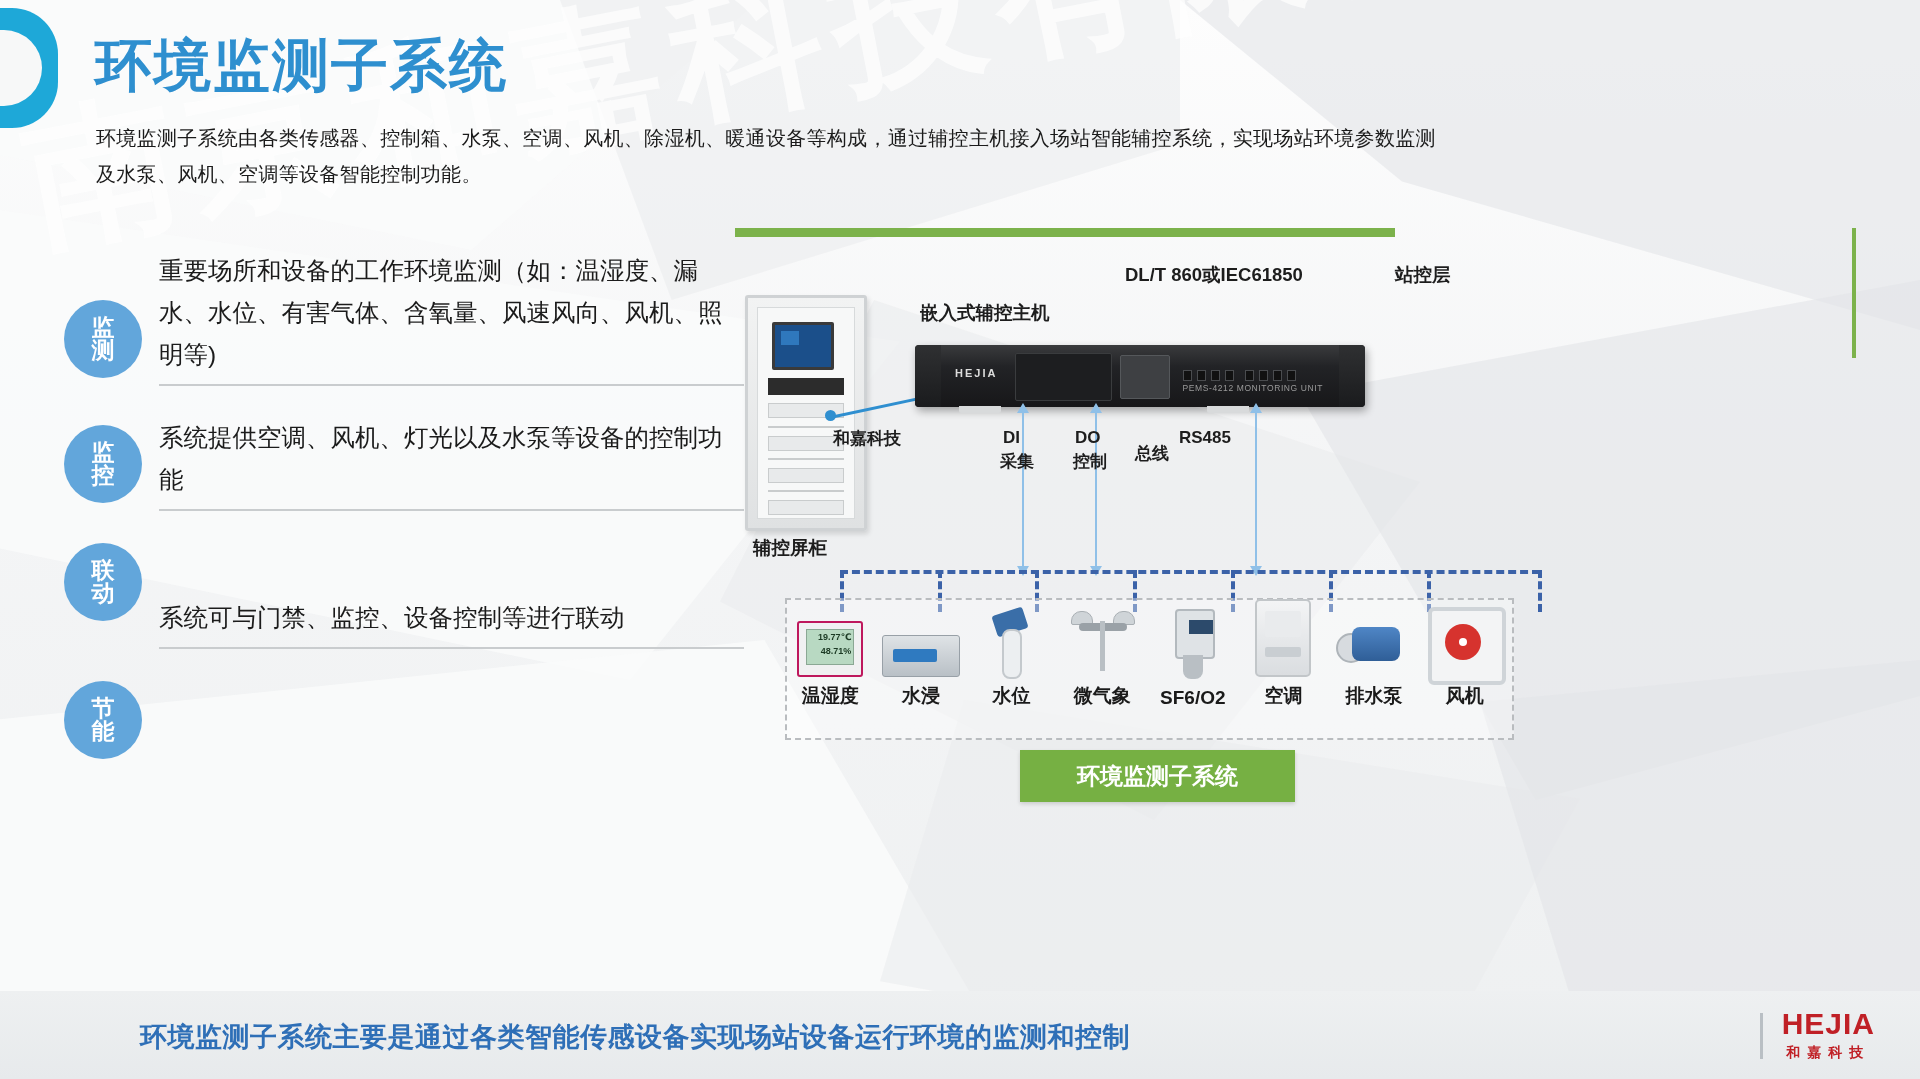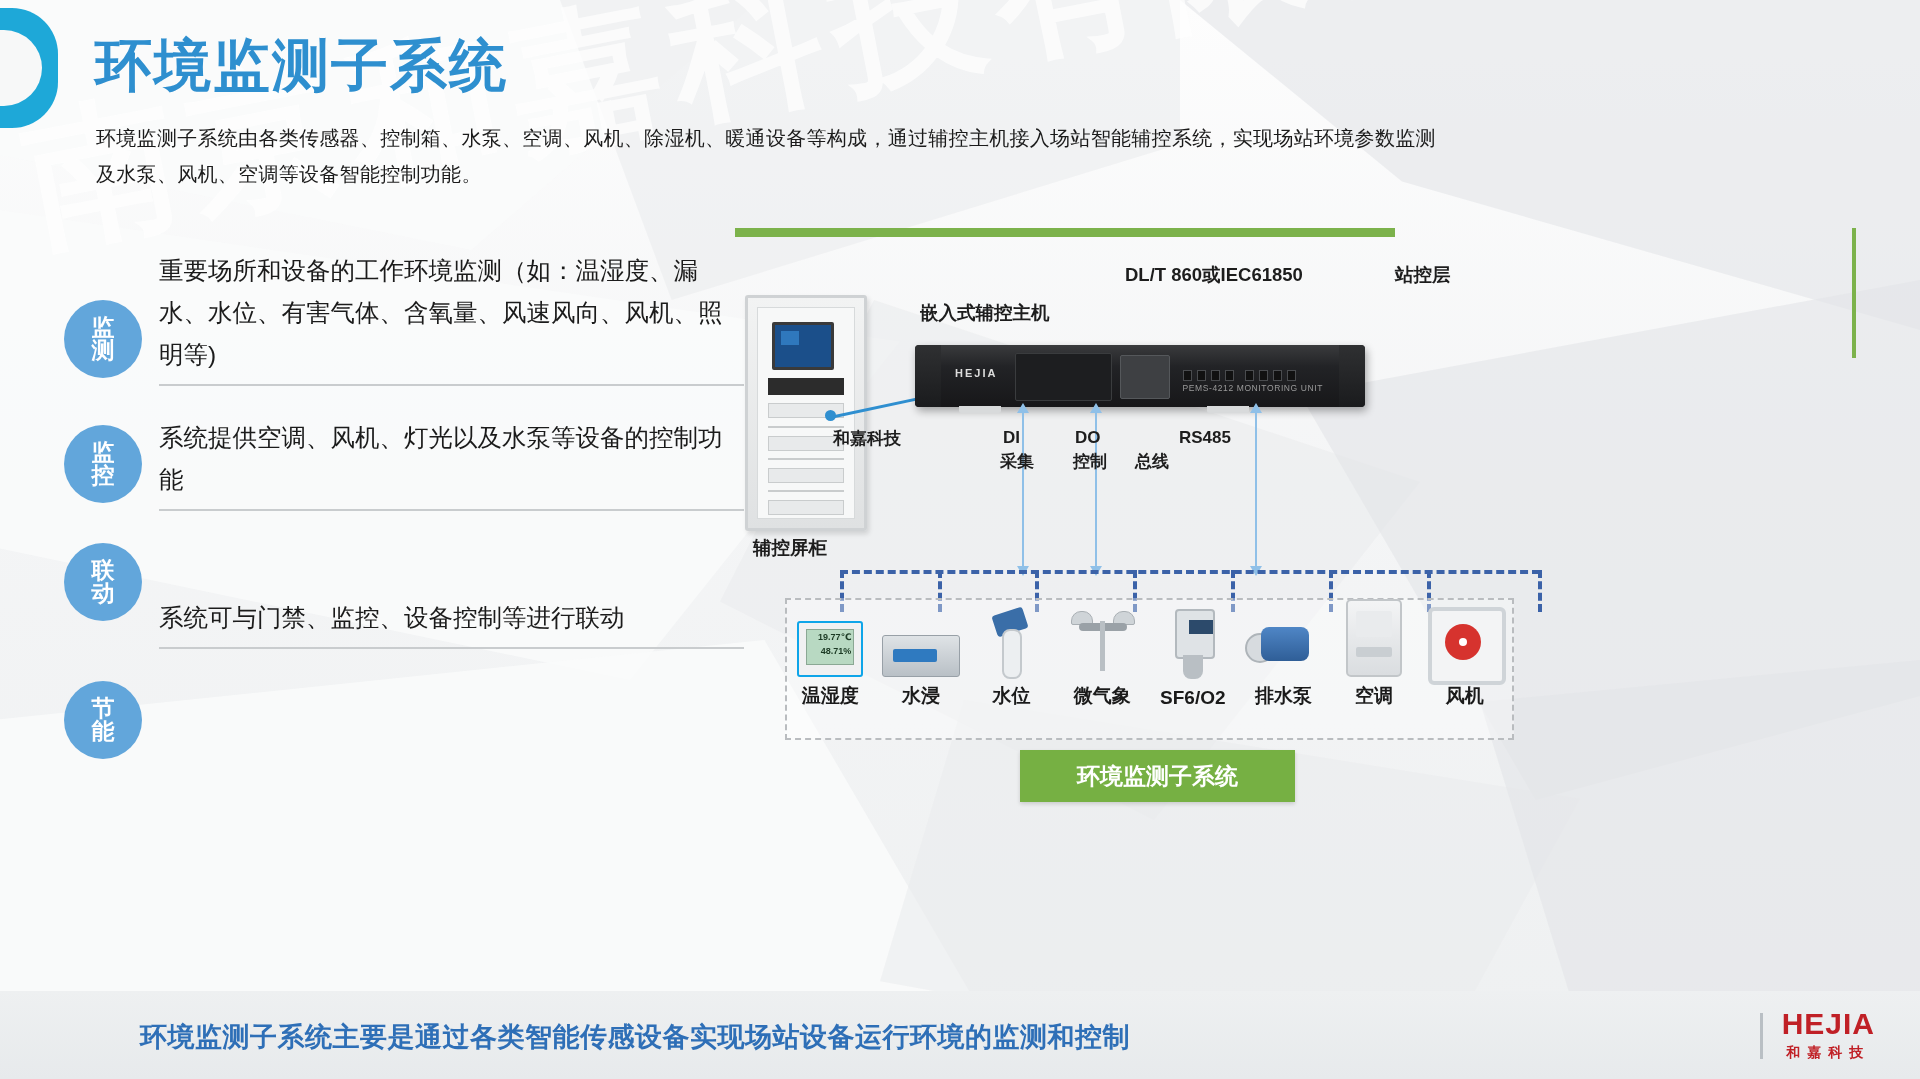--- a/index.html
+++ b/index.html
@@ -115,21 +115,21 @@
   .bus-drop{position:absolute;top:350px;width:0;height:42px;border-left:4px dashed #3b62a8;}
 
   
   .panel{position:absolute;left:50px;top:378px;width:725px;height:138px;border:2px dashed #b9bcbf;background:rgba(255,255,255,.35);}
   .devrow{position:absolute;left:50px;top:385px;width:725px;display:flex;align-items:flex-end;}
   .dev{flex:1;display:flex;flex-direction:column;align-items:center;}
   .dev .art{height:72px;display:flex;align-items:flex-end;justify-content:center;}
   .dev .cap{margin-top:6px;font-size:19px;font-weight:700;color:#1a1a1a;white-space:nowrap;}
 
   
-  .d-ths{width:62px;height:52px;background:#f0f1f2;border:2px solid #0ea5e9;border-radius:3px;position:relative;}
+  .d-ths{width:62px;height:52px;background:#f0f1f2;border:2px solid #be185d;border-radius:3px;position:relative;}
   .d-ths-lcd{position:absolute;left:7px;top:6px;right:7px;bottom:10px;background:#b8d9c2;border:1px solid #8aa894;
              font-size:9px;color:#1c3a24;font-weight:700;text-align:right;padding:1px 2px;box-sizing:border-box;line-height:1.5;}
   .d-imm{width:76px;height:40px;background:linear-gradient(180deg,#dfe3e6,#b9c0c6);border:1px solid #98a0a7;border-radius:3px;position:relative;}
   .d-imm:after{content:"";position:absolute;left:10px;top:13px;width:44px;height:13px;background:#2f7ac0;border-radius:2px;}
   .d-lvl{width:52px;height:66px;position:relative;}
   .d-lvl .tube{position:absolute;left:16px;top:18px;width:16px;height:46px;background:#eceff1;border:2px solid #c4c9cd;border-radius:8px;}
   .d-lvl .head{position:absolute;left:8px;top:0;width:32px;height:22px;background:#3a6ea8;border-radius:3px;transform:rotate(-18deg);}
   .d-wx{width:66px;height:70px;position:relative;}
   .d-wx .cup{position:absolute;top:4px;width:20px;height:12px;background:#cfd4d8;border:1px solid #a9afb4;border-radius:10px 10px 2px 2px;}
   .d-wx .mast{position:absolute;left:31px;top:14px;width:5px;height:50px;background:#b9bfc4;}
@@ -283,21 +283,21 @@
 
   <div class="varrow up" style="left:287px;top:192px;height:155px;"></div>
   <div class="varrow up" style="left:360px;top:192px;height:155px;"></div>
   <div class="varrow up" style="left:520px;top:192px;height:155px;"></div>
 
   <div class="lbl sm" style="left:268px;top:208px;">DI</div>
   <div class="lbl sm" style="left:265px;top:230px;">采集</div>
   <div class="lbl sm" style="left:340px;top:208px;">DO</div>
   <div class="lbl sm" style="left:338px;top:230px;">控制</div>
   <div class="lbl sm" style="left:400px;top:208px;margin-left:44px;">RS485</div>
-  <div class="lbl sm" style="left:400px;top:230px;">总线</div>
+  <div class="lbl sm" style="left:400px;top:222px;">总线</div>
 
   <div class="bus"></div>
   <div class="bus-drop" style="left:105px;"></div>
   <div class="bus-drop" style="left:203px;"></div>
   <div class="bus-drop" style="left:300px;"></div>
   <div class="bus-drop" style="left:398px;"></div>
   <div class="bus-drop" style="left:496px;"></div>
   <div class="bus-drop" style="left:594px;"></div>
   <div class="bus-drop" style="left:692px;"></div>
   <div class="bus-drop" style="left:803px;"></div>
@@ -353,33 +353,33 @@
               <div class="disp"></div>
             </div>
             <div class="sens"></div>
           </div>
       </div>
       <div class="cap">SF6/O2</div>
     </div>
 
     <div class="dev">
       <div class="art">
+          <div class="d-ac"></div>
+        </div>
+      <div class="cap">空调</div>
+    </div>
+
+    <div class="dev">
+      <div class="art">
         <div class="d-pump">
             <div class="vol"></div>
             <div class="motor"></div>
           </div>
       </div>
       <div class="cap">排水泵</div>
-    </div>
-
-    <div class="dev">
-      <div class="art">
-          <div class="d-ac"></div>
-        </div>
-      <div class="cap">空调</div>
     </div>
 
     <div class="dev">
       <div class="art">
         <div class="d-fan">
             <div class="ring"></div>
             <div class="blade"></div>
           </div>
       </div>
       <div class="cap">风机</div>

